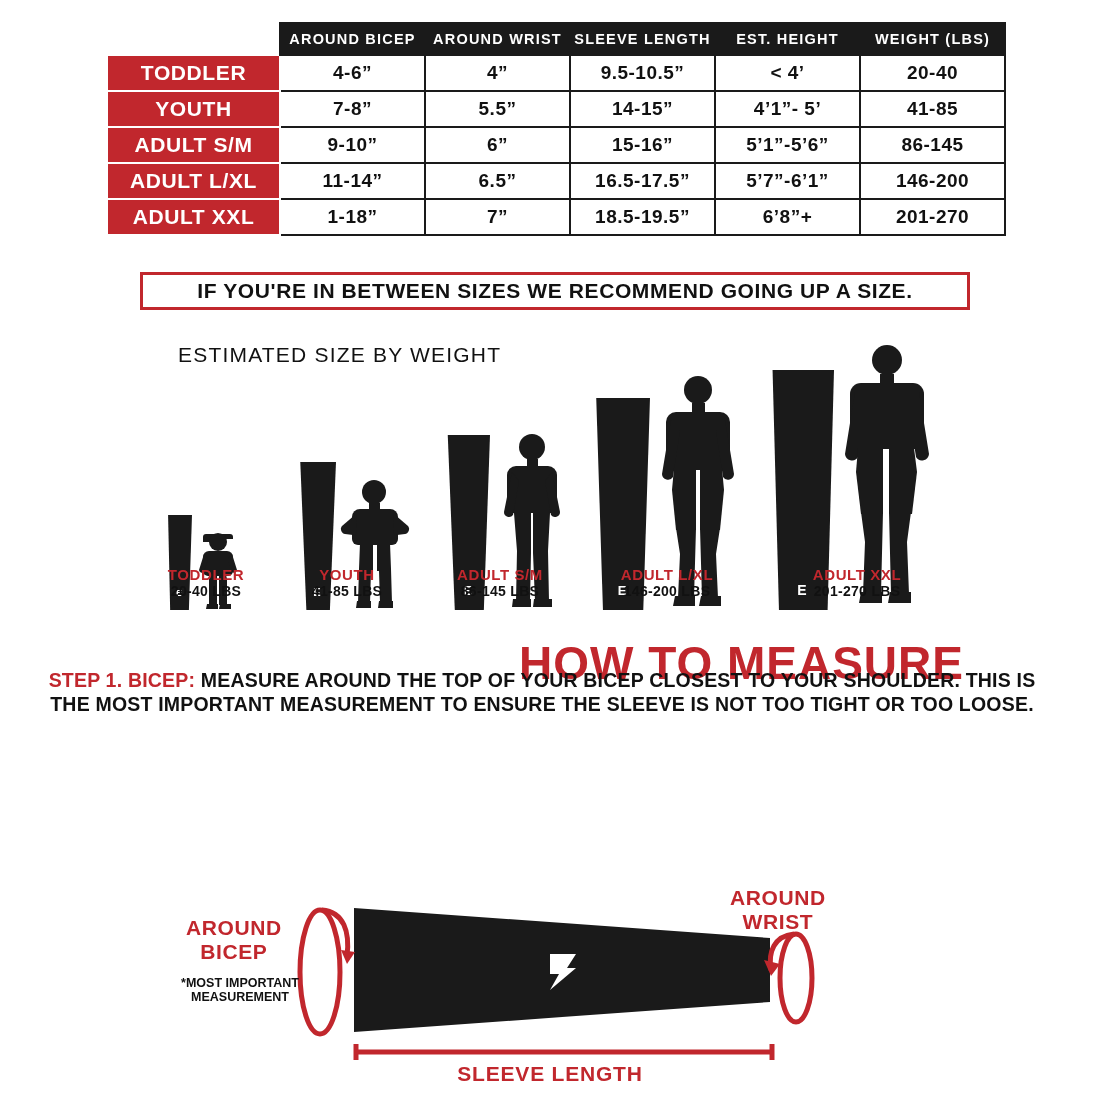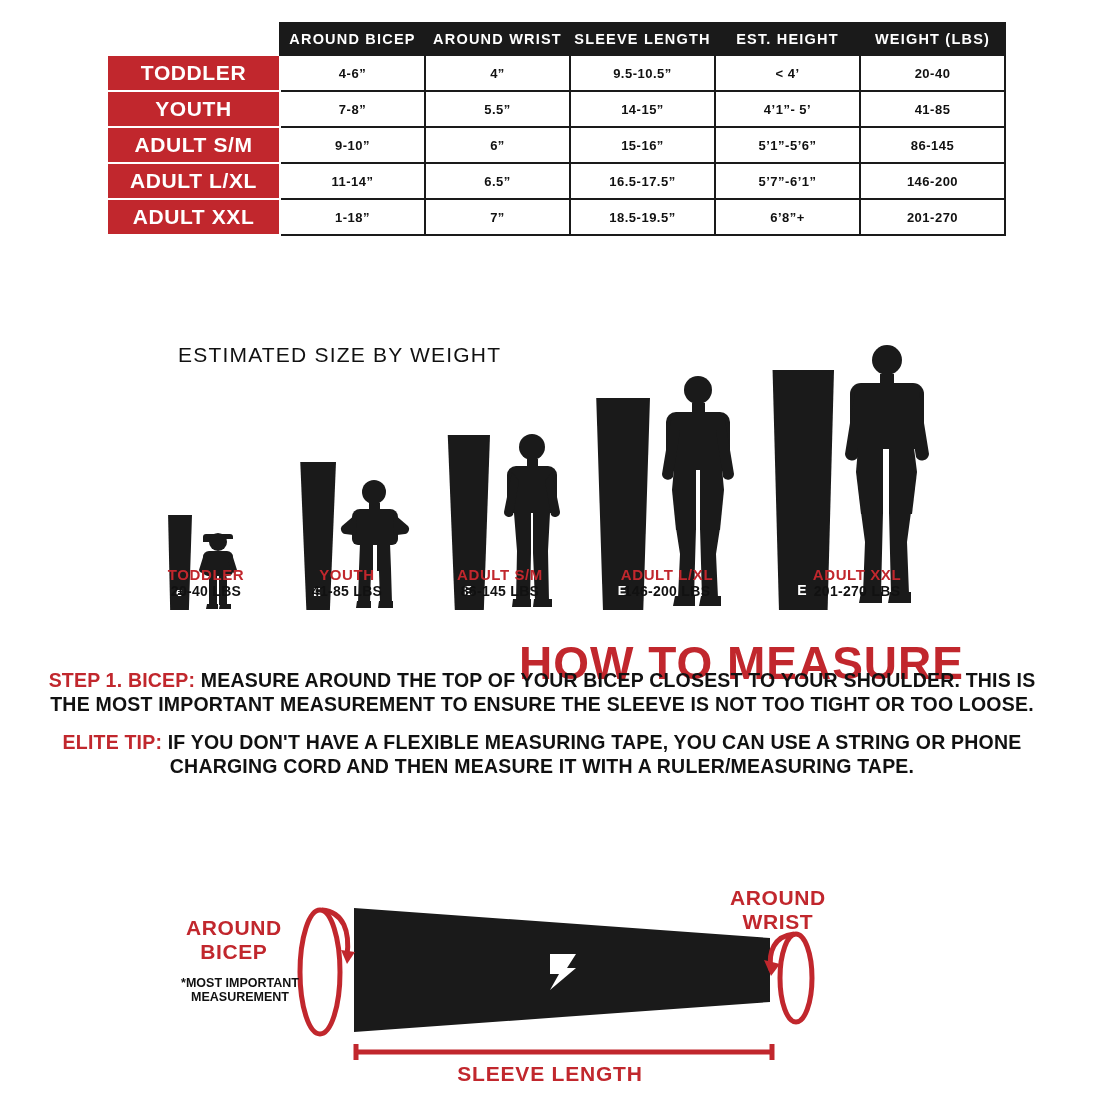--- a/index.html
+++ b/index.html
@@ -20,21 +20,21 @@
     width: 898px;
     border-collapse: collapse;
     table-layout: fixed;
   }
   .size-table th, .size-table td {
     border: 2px solid #1a1a1a;
     text-align: center;
     font-weight: 700;
     letter-spacing: 0.5px;
     height: 36px;
-    font-size: 13px;
+    font-size: 19px;
     font-family: "Liberation Sans", sans-serif;
   }
   .size-table thead th {
     background: #1a1a1a;
     color: #ffffff;
     font-size: 14.5px;
     letter-spacing: 1.2px;
     height: 32px;
   }
   .size-table thead th.corner {
@@ -206,20 +206,21 @@
         <td class="rowhead">ADULT XXL</td>
         <td>1-18”</td>
         <td>7”</td>
         <td>18.5-19.5”</td>
         <td>6’8”+</td>
         <td>201-270</td>
       </tr>
     </tbody>
   </table>
 
+  <div class="notice">IF YOU'RE IN BETWEEN SIZES WE RECOMMEND GOING UP A SIZE.</div>
 
   <div class="est-title">ESTIMATED SIZE BY WEIGHT</div>
 
   <div class="figures">
 
     <div class="fig-group" style="left:16px;">
       <div class="sleeve" style="width:26px;height:95px;clip-path:polygon(8% 0,100% 0,88% 100%,16% 100%);">
         <span class="logo" style="font-size:9px;">E</span>
       </div>
       <div class="person">
@@ -341,23 +342,20 @@
       <div class="lwt">201-270 LBS</div>
     </div>
   </div>
 
   <div class="how-title">HOW TO MEASURE</div>
 
   <div class="steps">
     <div class="step">
       <span class="k">STEP 1. BICEP:</span><span> MEASURE AROUND THE TOP OF YOUR BICEP CLOSEST TO YOUR SHOULDER. THIS IS THE MOST IMPORTANT MEASUREMENT TO ENSURE THE SLEEVE IS NOT TOO TIGHT OR TOO LOOSE.</span>
     </div>
-    <div class="step">
-      <span class="k">ELITE TIP:</span><span> IF YOU DON'T HAVE A FLEXIBLE MEASURING TAPE, YOU CAN USE A STRING OR PHONE CHARGING CORD AND THEN MEASURE IT WITH A RULER/MEASURING TAPE.</span>
-    </div>
   </div>
 
   <div class="diagram">
 
     <div class="big-sleeve">
       <svg width="420" height="140" viewBox="0 0 420 140">
         <path d="M2 6 L418 36 L418 100 L2 130 Z" fill="#1a1a1a"></path>
         <path d="M198 52 h26 l-9 14 h9 l-26 22 l9 -16 h-9 z" fill="#ffffff" transform="translate(0,0)"></path>
       </svg>
     </div>

